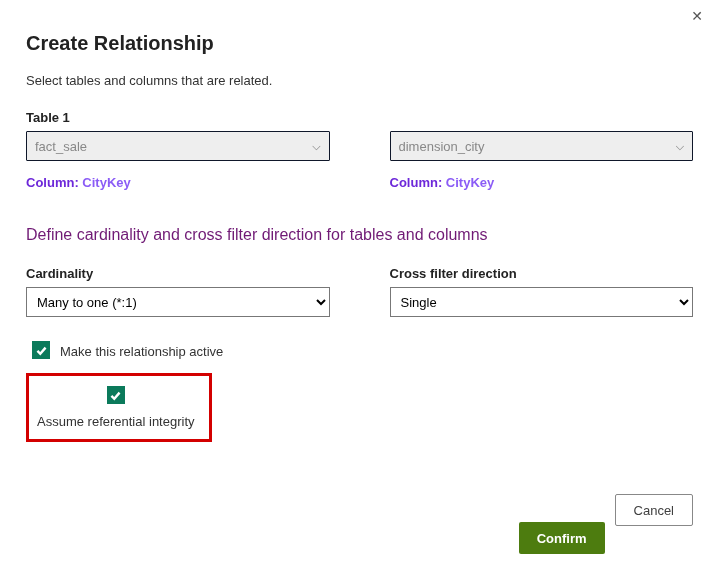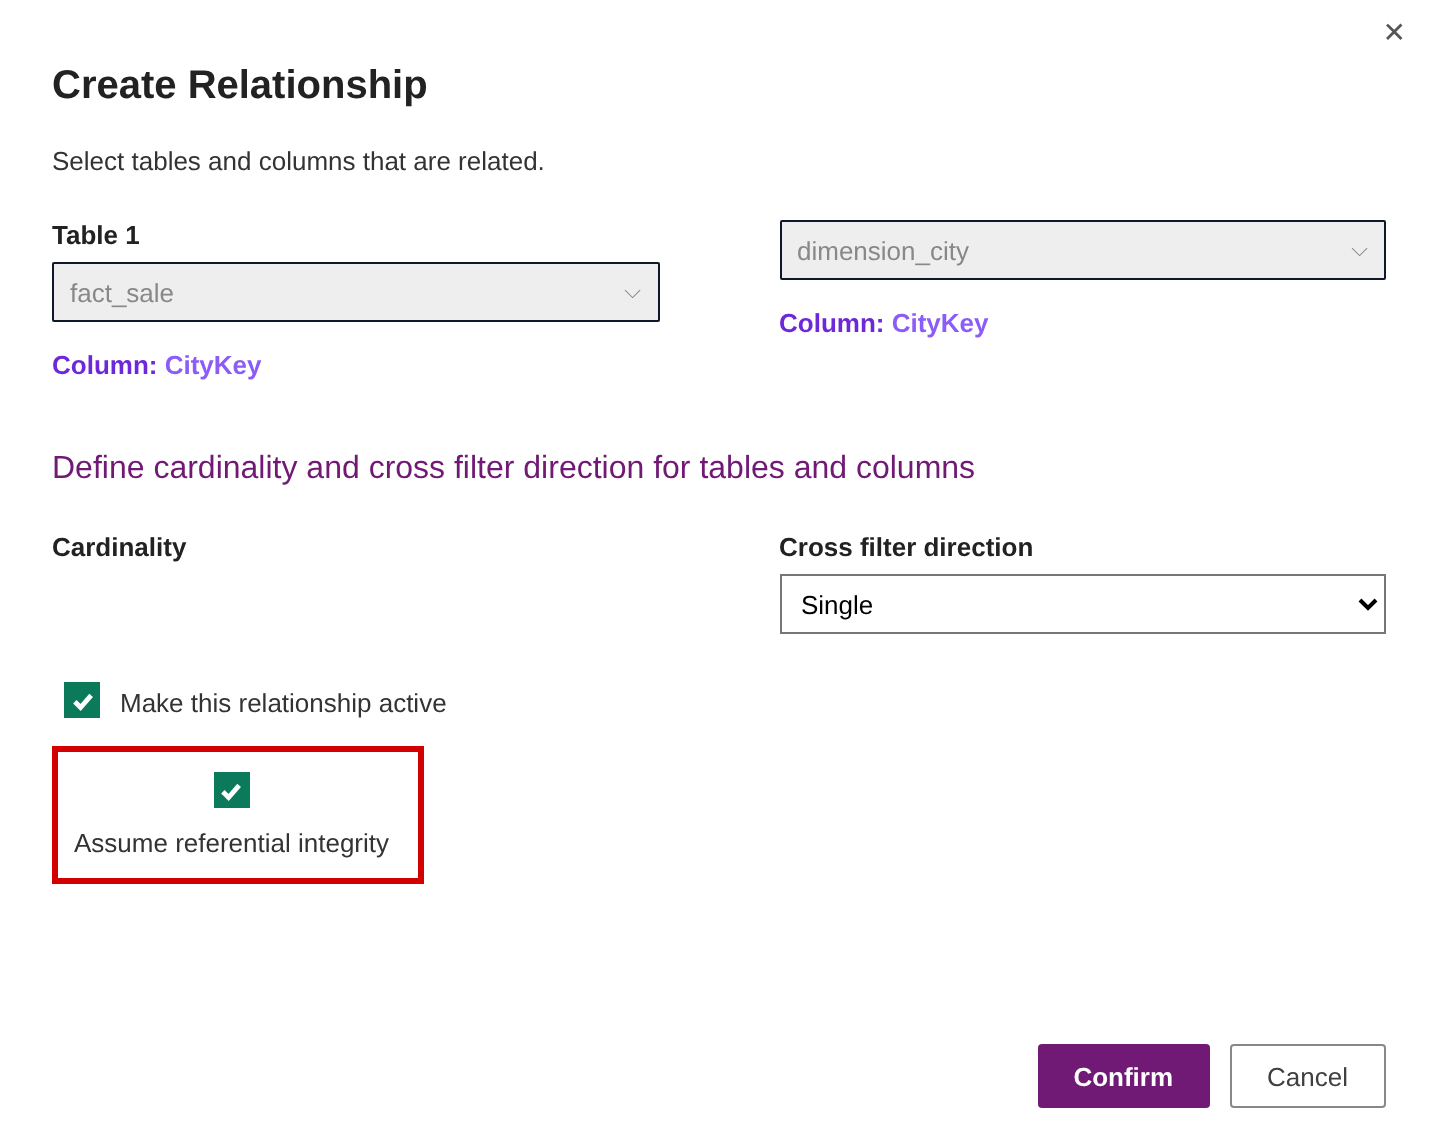--- a/index.html
+++ b/index.html
@@ -34,20 +34,21 @@
   }
   .subtitle {
     font-size: 13px;
     color: #333;
     margin-bottom: 22px;
   }
   .two-col {
     display: flex;
     gap: 60px;
     margin-bottom: 20px;
+    align-items: flex-end;
   }
   .col {
     flex: 1;
   }
   .label {
     font-size: 13px;
     font-weight: 600;
     color: #222;
     margin-bottom: 6px;
     display: block;
@@ -144,24 +145,25 @@
   }
   .btn {
     height: 32px;
     padding: 0 18px;
     font-size: 13px;
     font-family: inherit;
     cursor: pointer;
     border-radius: 2px;
   }
   .btn-primary {
-    background: #701a75;
+    background: #4d7c0f;
     color: #fff;
     border: none;
     font-weight: 600;
+    margin-top: 28px;
   }
   .btn-secondary {
     background: #fff;
     color: #404040;
     border: 1px solid #888;
   }
 </style>
 </head>
 <body>
 
@@ -195,20 +197,23 @@
       <span class="val">CityKey</span>
     </div>
   </div>
 </div>
 
 <p class="section-text">Define cardinality and cross filter direction for tables and columns</p>
 
 <div class="two-col">
   <div class="col">
     <span class="label">Cardinality</span>
+    <select class="real-select">
+      <option>Many to one (*:1)</option>
+    </select>
   </div>
   <div class="col">
     <span class="label">Cross filter direction</span>
     <select class="real-select">
       <option>Single</option>
     </select>
   </div>
 </div>
 
 <div class="checkbox-row">

